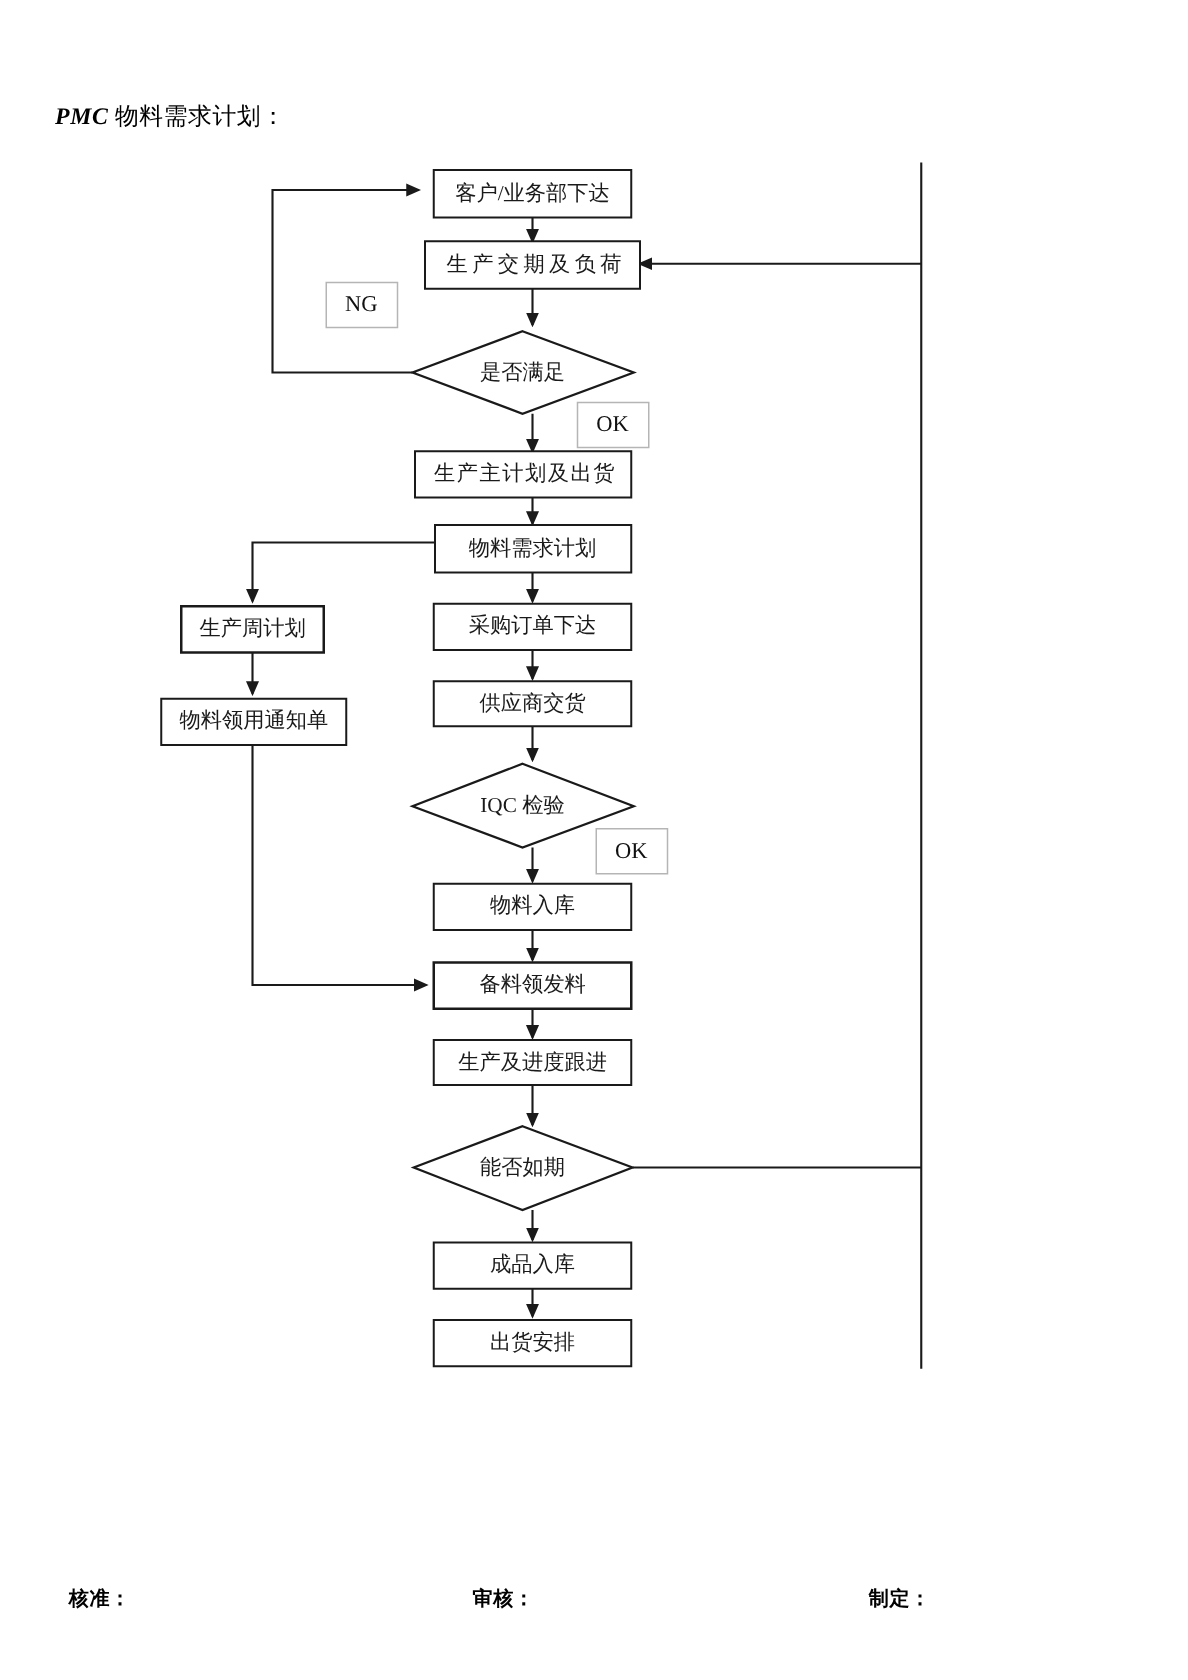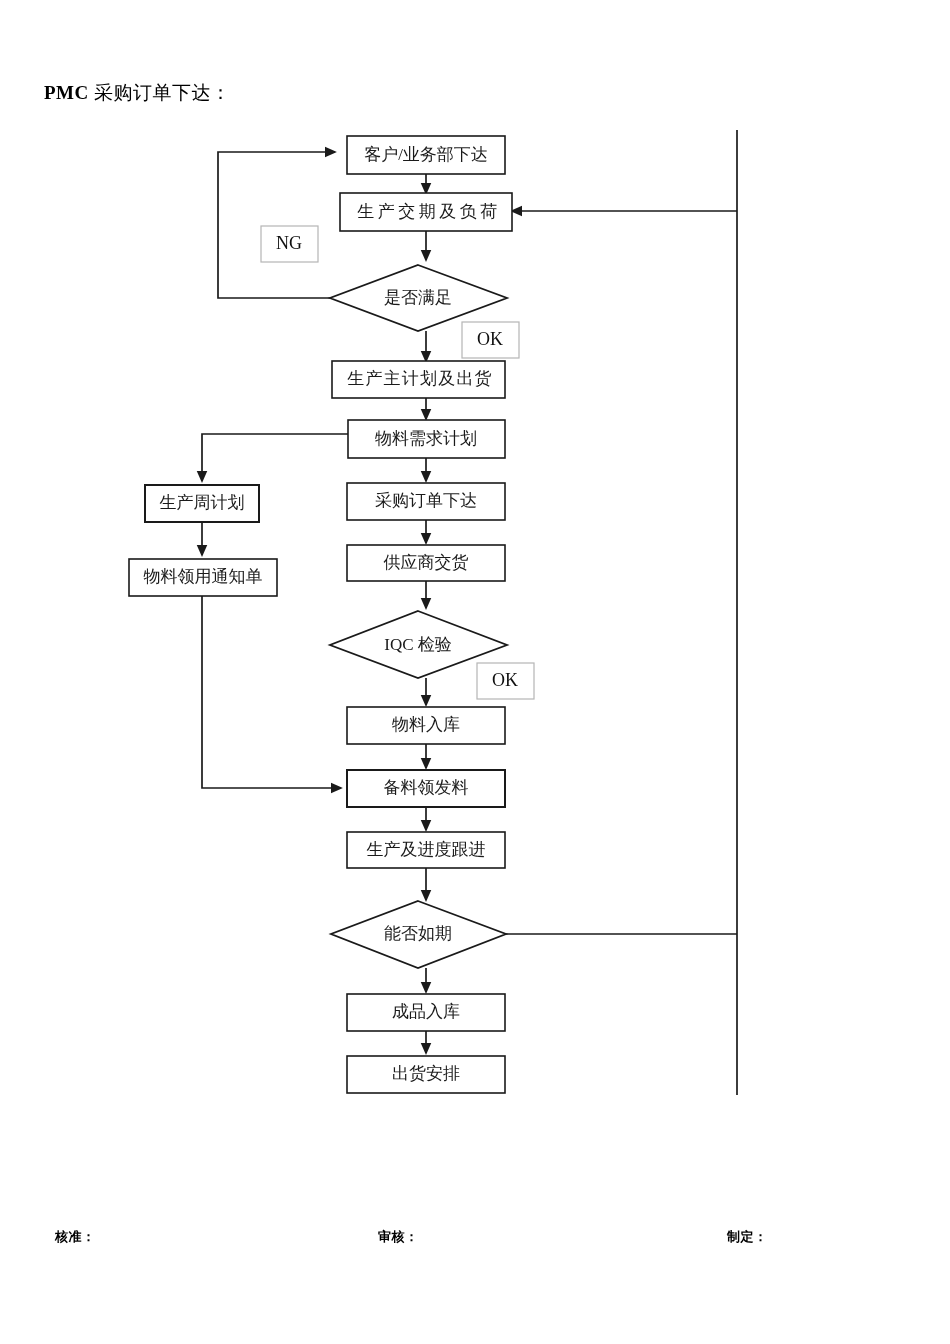--- a/index.html
+++ b/index.html
@@ -26,20 +26,21 @@
     position: absolute;
     left: 44px;
     top: 80px;
     font-size: 19px;
     letter-spacing: 0.5px;
     white-space: nowrap;
   }
   .doc-title .latin {
     font-weight: bold;
     font-family: "Liberation Serif", "DejaVu Serif", serif;
+    font-style: italic;
   }
   .doc-title .cjk {
     font-weight: normal;
   }
   #flow {
     position: absolute;
     left: 0;
     top: 0;
   }
   .node-label {
@@ -87,36 +88,37 @@
   }
   .footer-row {
     position: absolute;
     left: 0;
     top: 1228px;
     width: 950px;
     height: 32px;
   }
   .footer-item {
     position: absolute;
-    font-size: 13px;
+    font-size: 16px;
     font-weight: bold;
     letter-spacing: 0.5px;
     white-space: nowrap;
+    margin-top: 41px;
   }
   .footer-item.f0 { left: 55px; }
   .footer-item.f1 { left: 378px; }
-  .footer-item.f2 { left: 727px; }
+  .footer-item.f2 { left: 695px; }
 </style>
 </head>
 <body>
 
 <div id="page">
 
   <div class="doc-title">
-    <span class="latin">PMC</span><span class="cjk"> 采购订单下达：</span>
+    <span class="latin">PMC</span><span class="cjk"> 物料需求计划：</span>
   </div>
 
   <svg id="flow" width="950" height="1160" viewBox="0 0 950 1160">
     <defs>
       <marker id="arrow" viewBox="0 0 10 10" refX="8.4" refY="5" markerWidth="7" markerHeight="7" orient="auto-start-reverse">
         <path d="M 0 0.6 L 10 5 L 0 9.4 z" fill="#1a1a1a"></path>
       </marker>
     </defs>
 
     <path class="conn" d="M 426 174 L 426 193" marker-end="url(#arrow)"></path>

